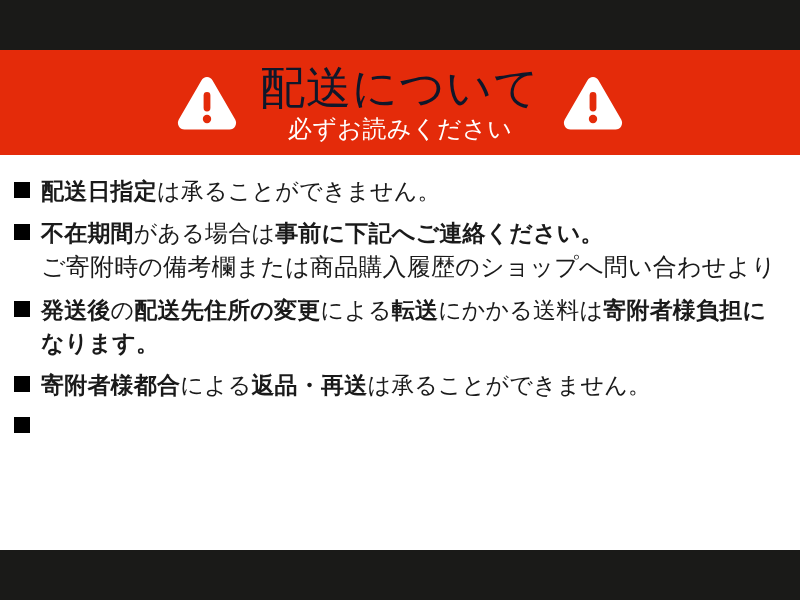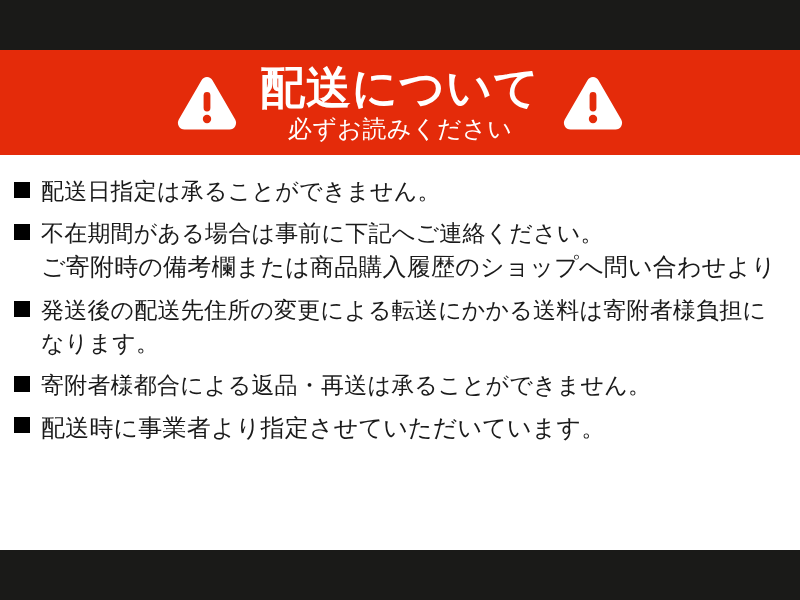--- a/index.html
+++ b/index.html
@@ -57,23 +57,23 @@
     display: block;
   }
   .header-text {
     display: flex;
     flex-direction: column;
     align-items: center;
     justify-content: center;
     line-height: 1;
   }
   .header-title {
-    color: #ffffff;
+    color: #0f172a;
     font-size: 45px;
-    font-weight: bold;
+    font-weight: normal;
     letter-spacing: 1px;
     line-height: 1.08;
     white-space: nowrap;
   }
   .header-sub {
     color: #ffffff;
     font-size: 24px;
     font-weight: normal;
     letter-spacing: 0.5px;
     margin-top: 4px;
@@ -109,21 +109,21 @@
   .line {
     font-size: 23px;
     line-height: 1.42;
     color: #1a1a1a;
     letter-spacing: 0.2px;
   }
   .line.sub {
     font-size: 24px;
     line-height: 1.5;
   }
-  .b { font-weight: normal; }
+  .b { font-weight: bold; }
   .r { font-weight: normal; }
 </style>
 </head>
 <body>
 
 <div id="page">
 
   <div class="band-top"></div>
 
   <div class="header">
@@ -178,21 +178,20 @@
           <span class="bullet"></span>
           <div class="item-body">
             <div class="line"><span class="b">寄附者様都合</span><span class="r">による</span><span class="b">返品・再送</span><span class="r">は承ることができません。</span></div>
           </div>
         </div>
       </div>
       <div class="item">
         <div class="item-main">
           <span class="bullet"></span>
           <div class="item-body">
-            <div class="line sub">配送時に事業者より指定させていただいています。</div>
           </div>
         </div>
       </div>
     </div>
 
   <div class="band-bottom"></div>
 
 </div>
 
 </body></html>

